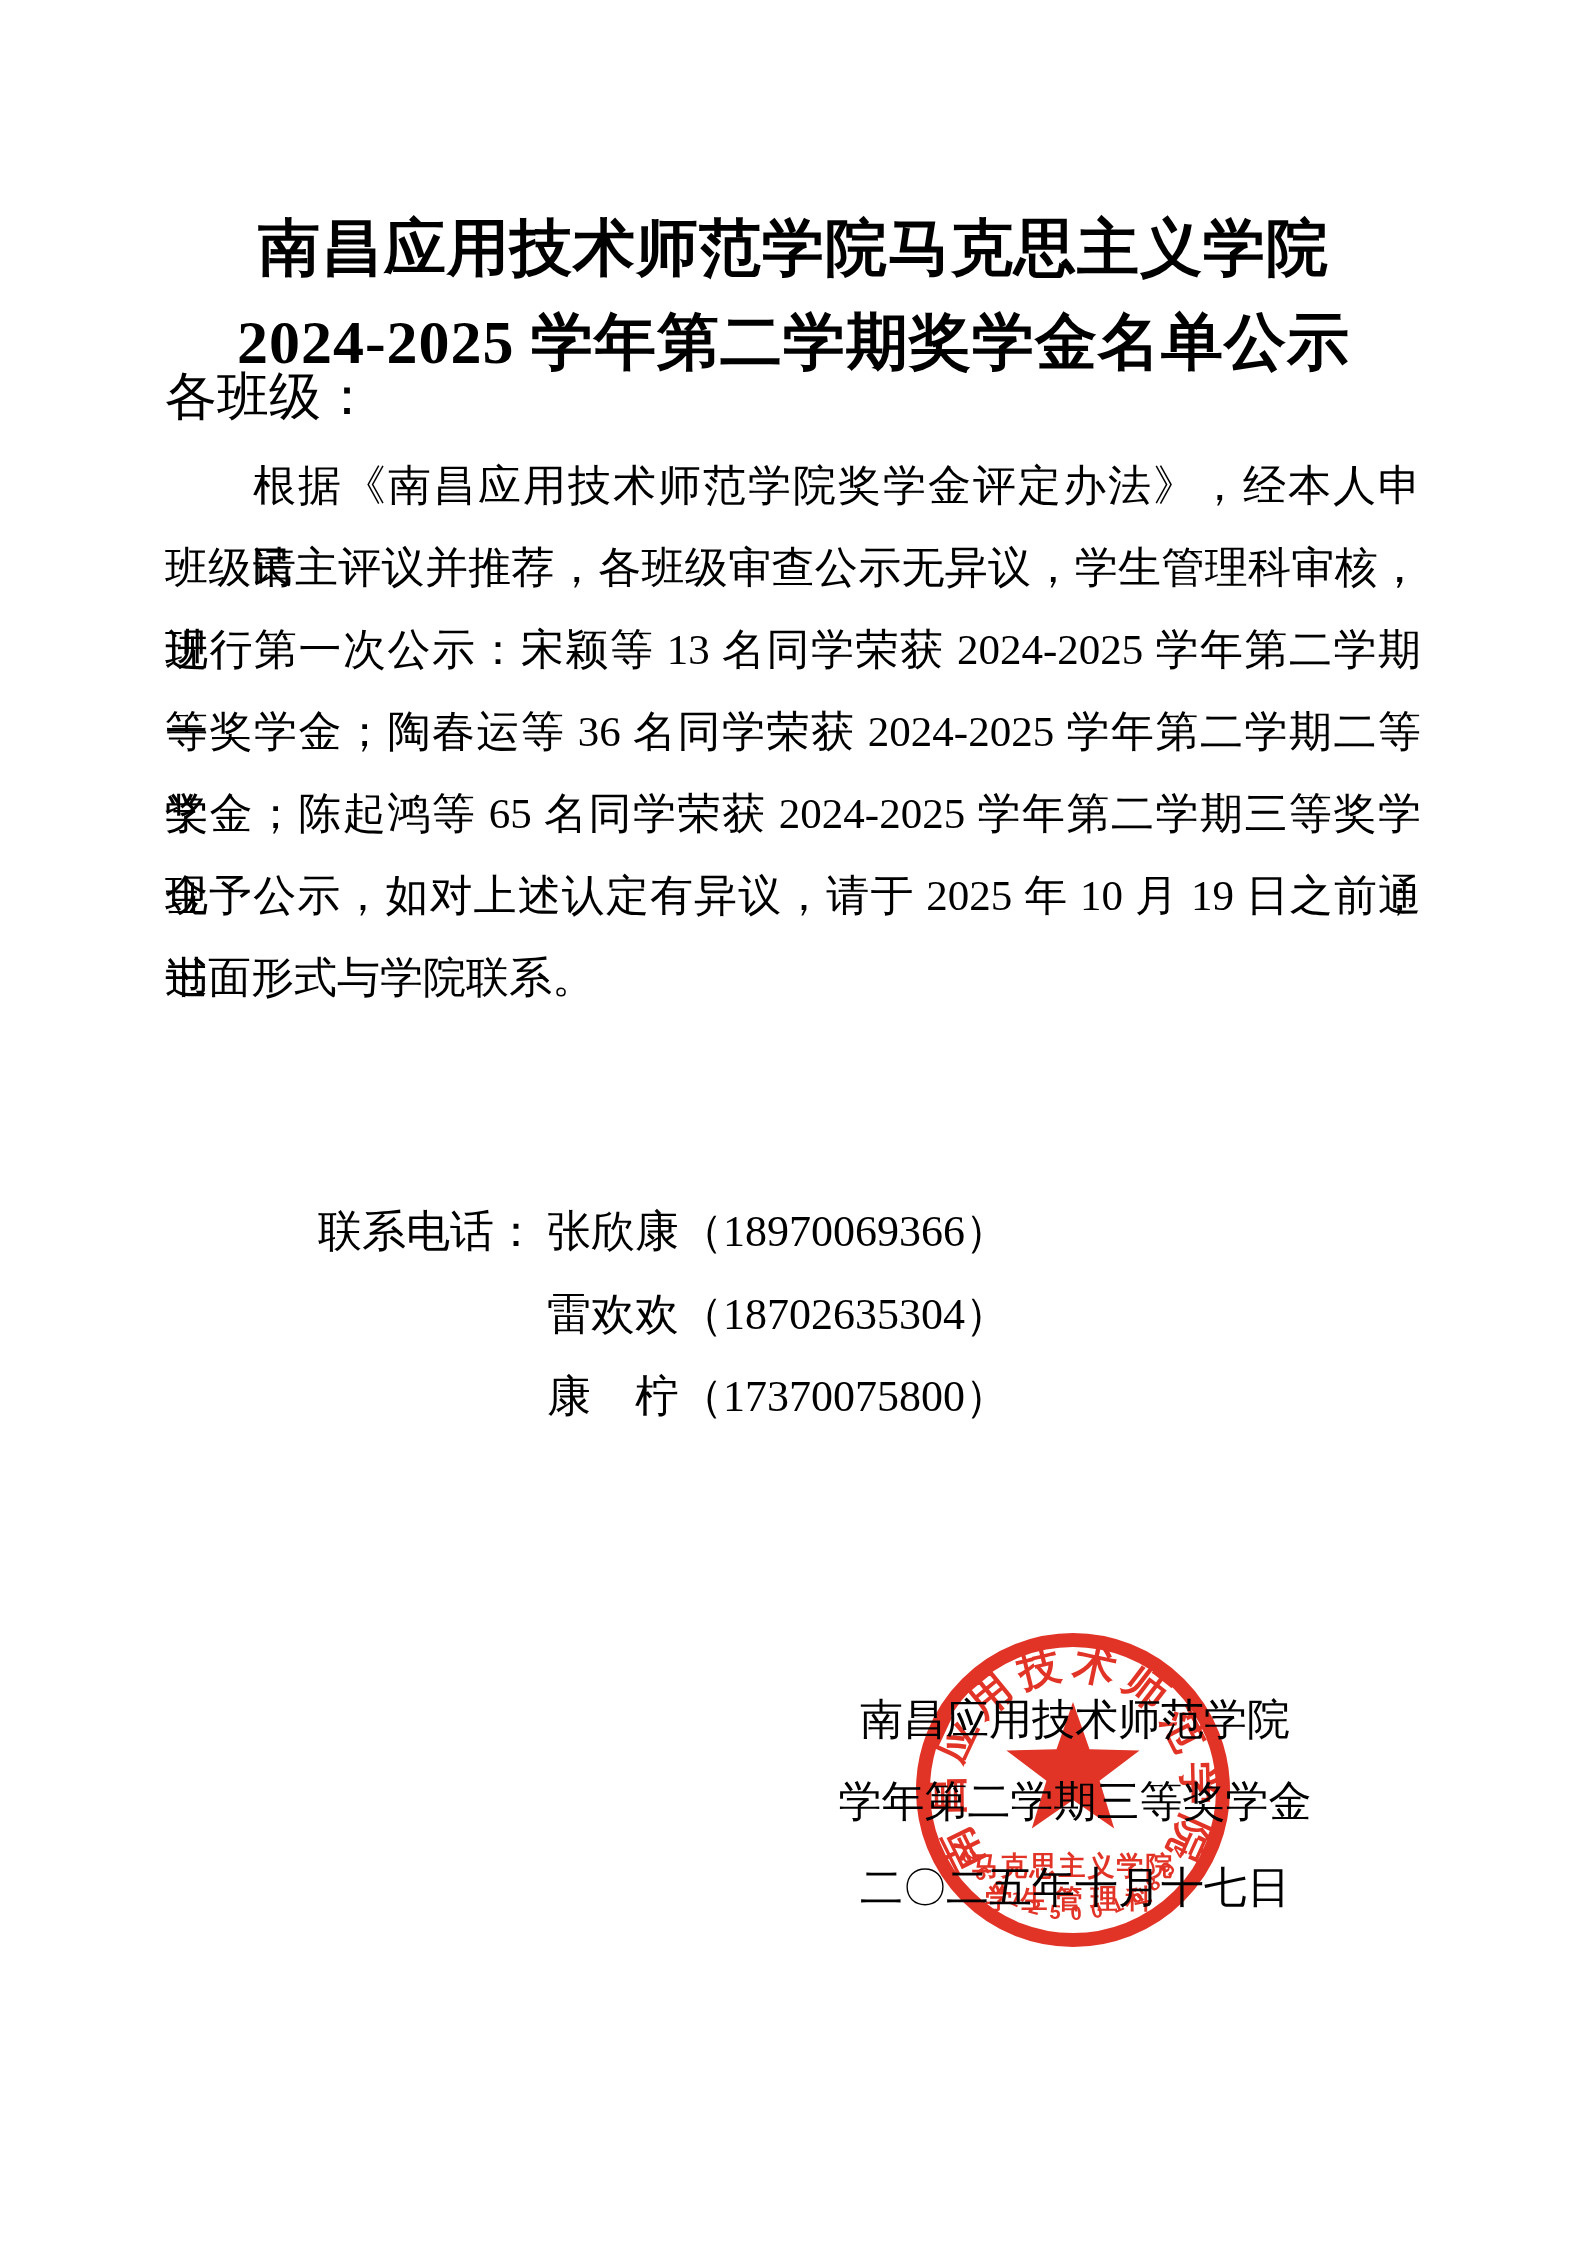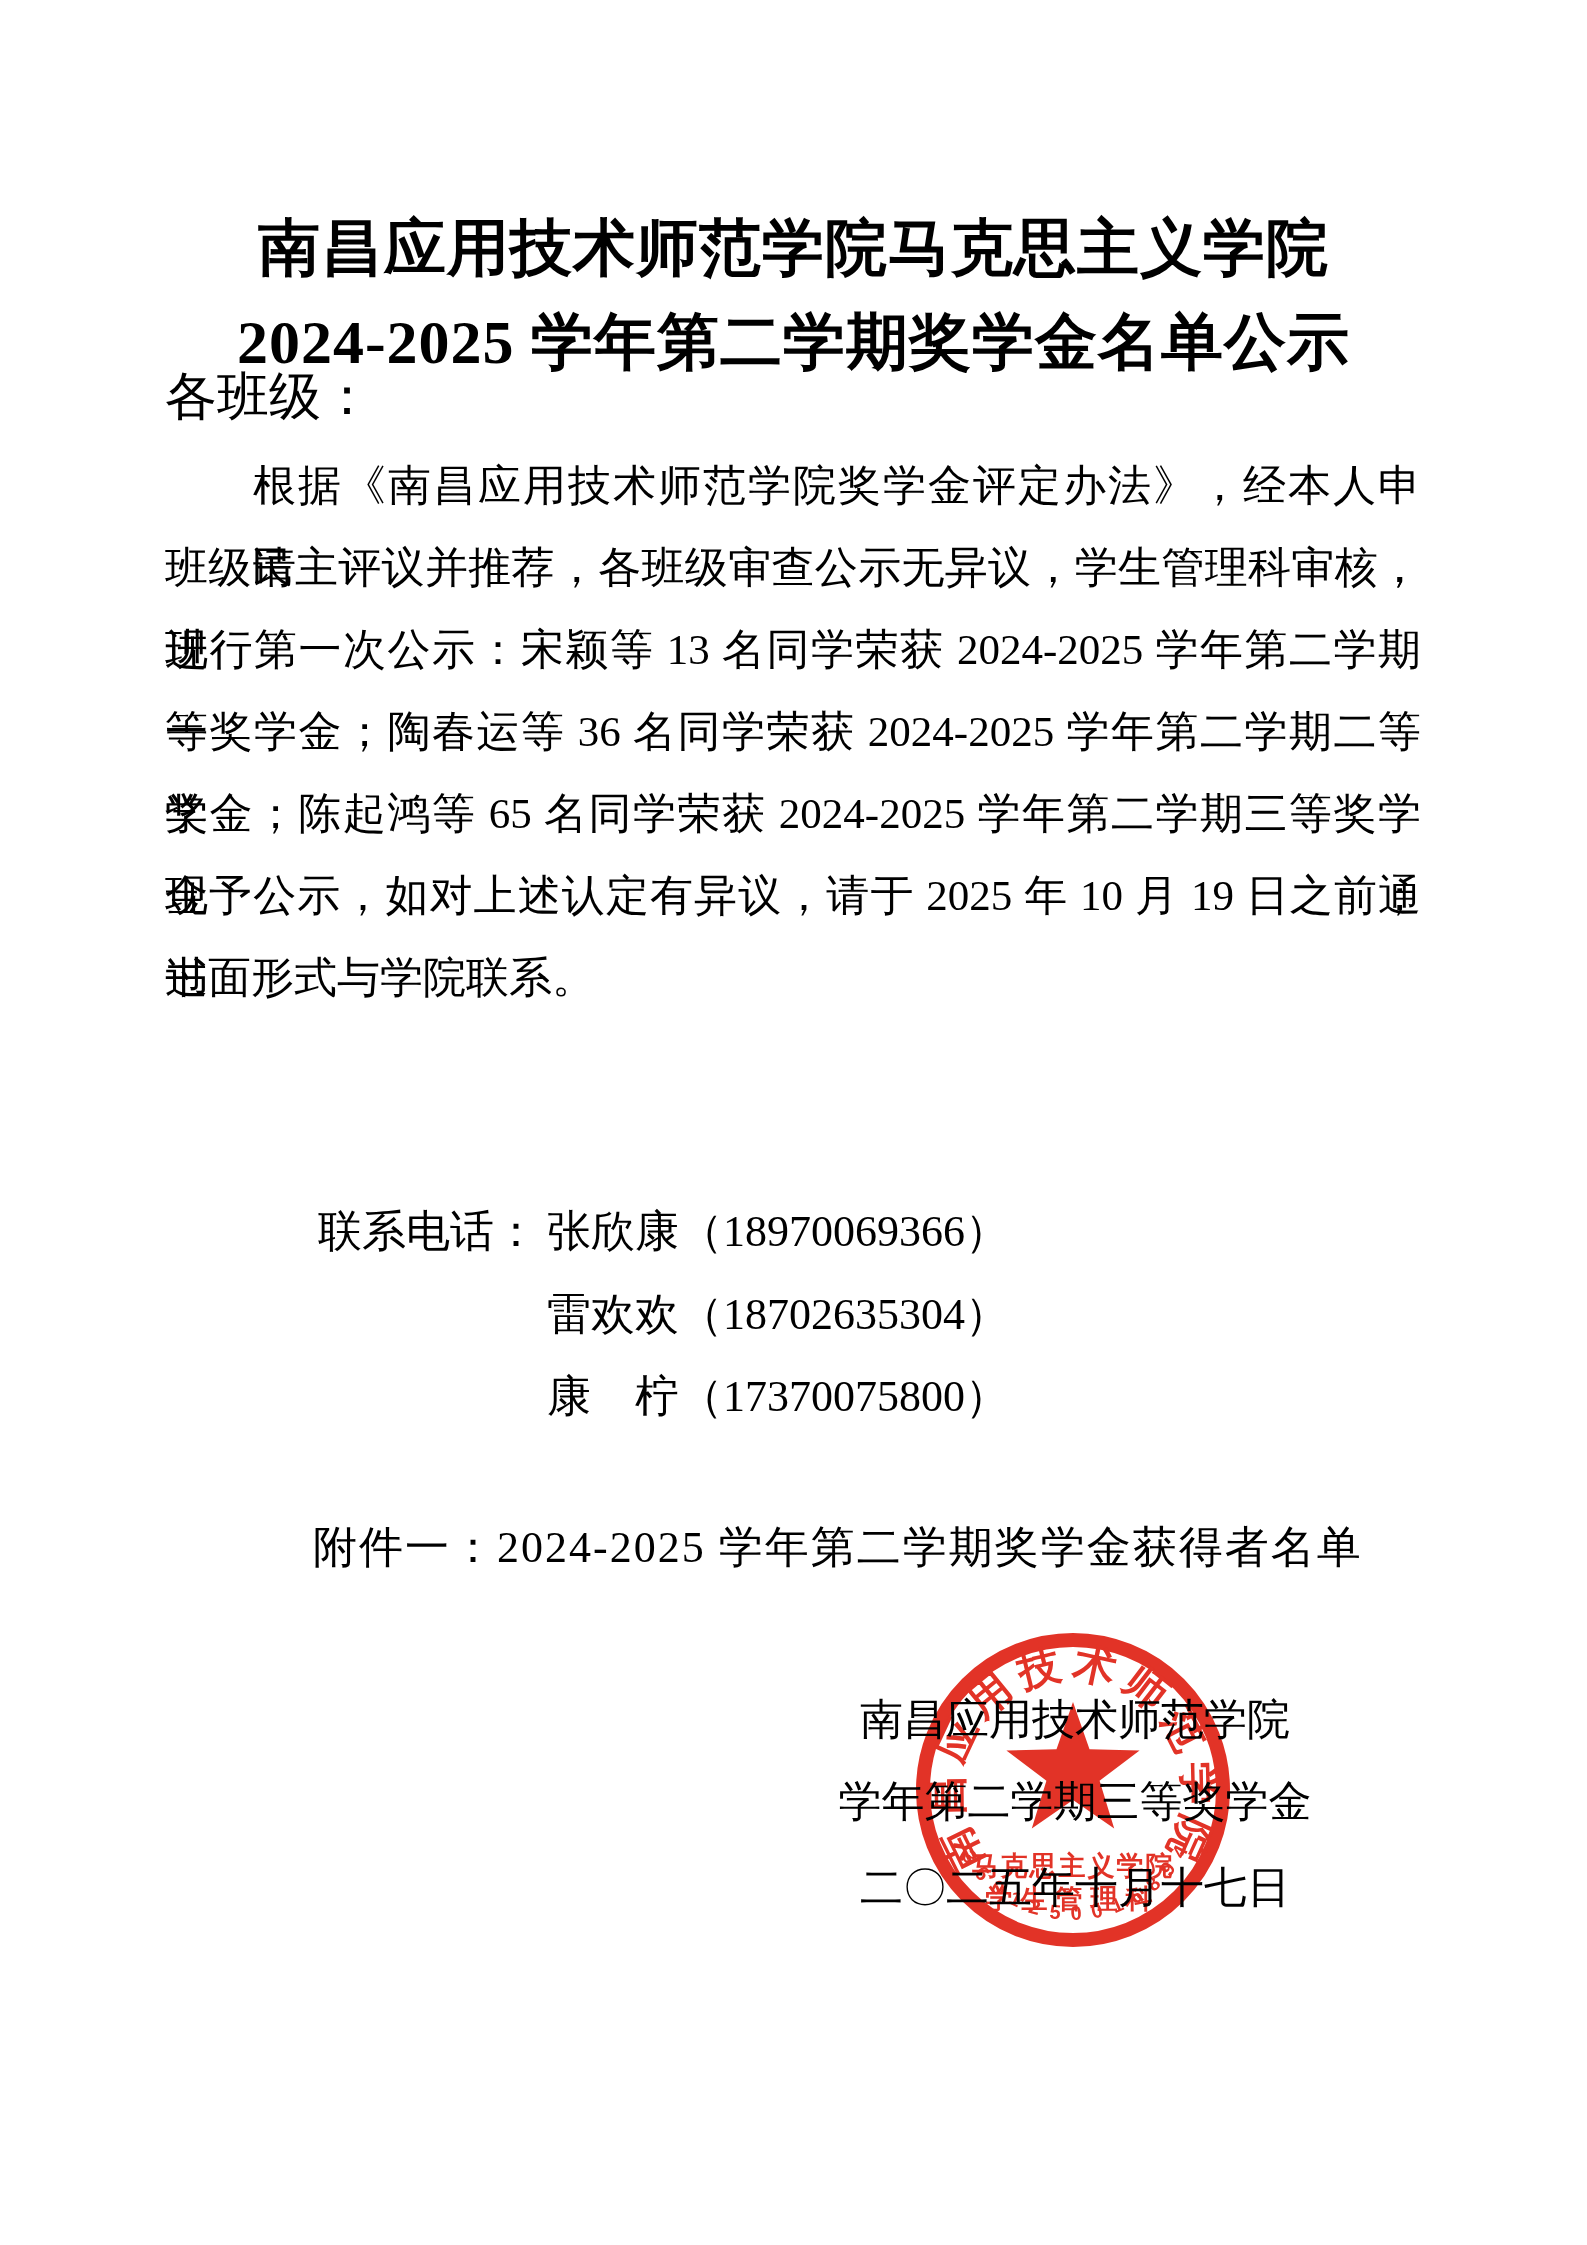--- a/index.html
+++ b/index.html
@@ -61,21 +61,20 @@
   <div class="abs bodyline j" style="top:691px">等奖学金；陶春运等 36 名同学荣获 2024-2025 学年第二学期二等奖</div>
   <div class="abs bodyline j" style="top:773px">学金；陈起鸿等 65 名同学荣获 2024-2025 学年第二学期三等奖学金；</div>
   <div class="abs bodyline j" style="top:855px">现予公示，如对上述认定有异议，请于 2025 年 10 月 19 日之前通过</div>
   <div class="abs bodyline" style="top:937px">书面形式与学院联系。</div>
 
   <div class="abs contact-label">联系电话：</div>
   <div class="abs contact-entry" style="top:1191px">张欣康（18970069366）</div>
   <div class="abs contact-entry" style="top:1274px">雷欢欢（18702635304）</div>
   <div class="abs contact-entry" style="top:1356px">康　柠（17370075800）</div>
 
-  <div class="abs attachment">附件一：2024-2025 学年第二学期奖学金获得者名单</div>
 
   <div class="abs seal-wrap">
     <svg width="340" height="340" viewBox="0 0 340 340">
       <defs>
         <path id="arcTop" d="M 84.2 242 A 112 112 0 1 1 255.8 242" fill="none"></path>
         <path id="arcBottom" d="M 54.2 229 A 130 130 0 0 0 285.8 229" fill="none"></path>
       </defs>
 
       <circle cx="170" cy="170" r="150" fill="none" stroke="#e02417" stroke-width="14"></circle>
 

